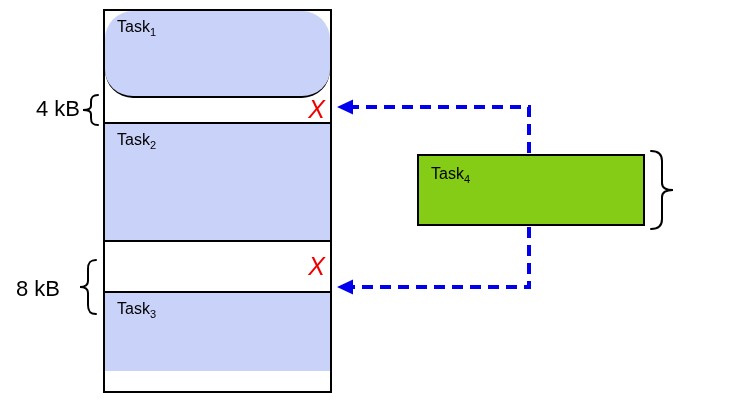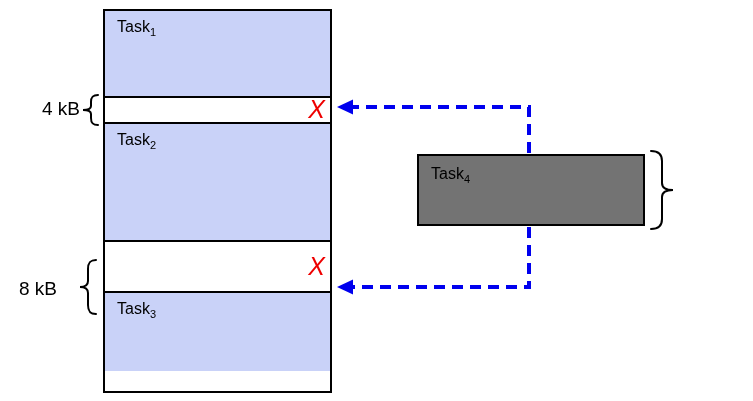--- a/index.html
+++ b/index.html
@@ -17,21 +17,21 @@
   .memcol {
     position: absolute;
     left: 103px; top: 9px;
     width: 229px; height: 384px;
     border: 2px solid #000;
     background: #ffffff;
     box-sizing: border-box;
   }
   .memrow { box-sizing: border-box; width: 100%; position: relative; }
   .blue { background: #c9d2f8; }
-  .row-task1 { height: 87px; border-bottom: 2px solid #000; }
+  .row-task1 { height: 87px; border-bottom: 2px solid #000; border-radius: 28px; }
   .row-gap1  { height: 24px; }
   .row-task2 { height: 120px; border-top: 2px solid #000; border-bottom: 2px solid #000; }
   .row-gap2  { height: 49px; }
   .row-task3 { height: 80px; border-top: 2px solid #000; }
 
   .task-label {
     position: absolute;
     left: 12px; top: 6px;
     font-size: 16px;
     line-height: 20px;
@@ -45,35 +45,35 @@
     transform: translateY(-52%);
     color: #ee0000;
     font-style: italic;
     font-size: 25px;
     line-height: 25px;
   }
 
   
   .size-label {
     position: absolute;
-    font-size: 19px;
+    font-size: 22px;
     line-height: 26px;
     white-space: nowrap;
   }
   .lbl-4kb  { left: 0;   top: 96px;  width: 80px;  text-align: right; }
   .lbl-8kb  { left: 0;   top: 276px; width: 76px;  text-align: center; }
   .lbl-12kb { left: 683px; top: 177px; text-align: left; }
 
   
   .task4 {
     position: absolute;
     left: 417px; top: 154px;
     width: 228px; height: 72px;
     border: 2px solid #000;
-    background: #737373;
+    background: #84cc16;
     box-sizing: border-box;
   }
   .task4 .task-label { left: 12px; top: 8px; }
 
   .abs-svg { position: absolute; pointer-events: none; }
   .overlay { left: 0; top: 0; }
 </style>
 </head>
 <body>
 

